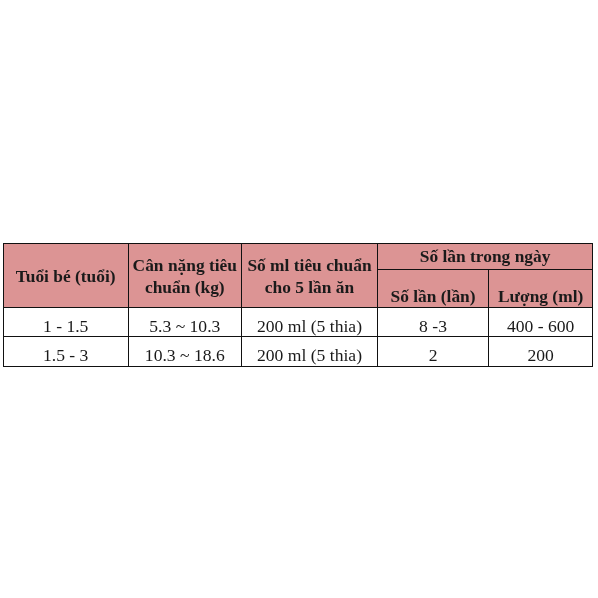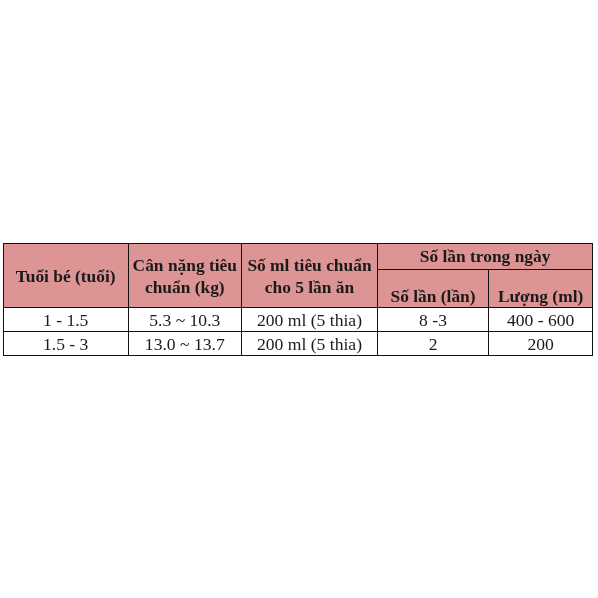--- a/index.html
+++ b/index.html
@@ -43,21 +43,21 @@
   }
   .nutrition-table td.h-top { padding-top: 0; }
   .nutrition-table td.h-sub { padding-top: 15px; }
   .nutrition-table td.h-tall { padding-top: 0.5px; }
   .nutrition-table td.cell {
     background: #ffffff;
     font-weight: normal;
     font-size: 17.6px;
     height: 24px;
     line-height: 20.4px;
-    padding-top: 2px;
+    padding-top: 8px;
     box-sizing: border-box;
   }
   .c1 { width: 124.9px; }
   .c2 { width: 113.1px; }
   .c3 { width: 136px; }
   .c4 { width: 110.9px; }
   .c5 { width: 104px; }
   .h-tall { height: 60.3px; }
   .h-top { height: 25.5px; }
   .h-sub { height: 35.4px; }
@@ -87,20 +87,20 @@
       </tr>
       <tr>
         <td class="cell">1 - 1.5</td>
         <td class="cell">5.3 ~ 10.3</td>
         <td class="cell">200 ml (5 thia)</td>
         <td class="cell">8 -3</td>
         <td class="cell">400 - 600</td>
       </tr>
       <tr>
         <td class="cell">1.5 - 3</td>
-        <td class="cell">13.0 ~ 13.7</td>
+        <td class="cell">10.3 ~ 18.6</td>
         <td class="cell">200 ml (5 thia)</td>
         <td class="cell">2</td>
         <td class="cell">200</td>
       </tr>
     </tbody>
   </table>
 </div>
 
 </body></html>

